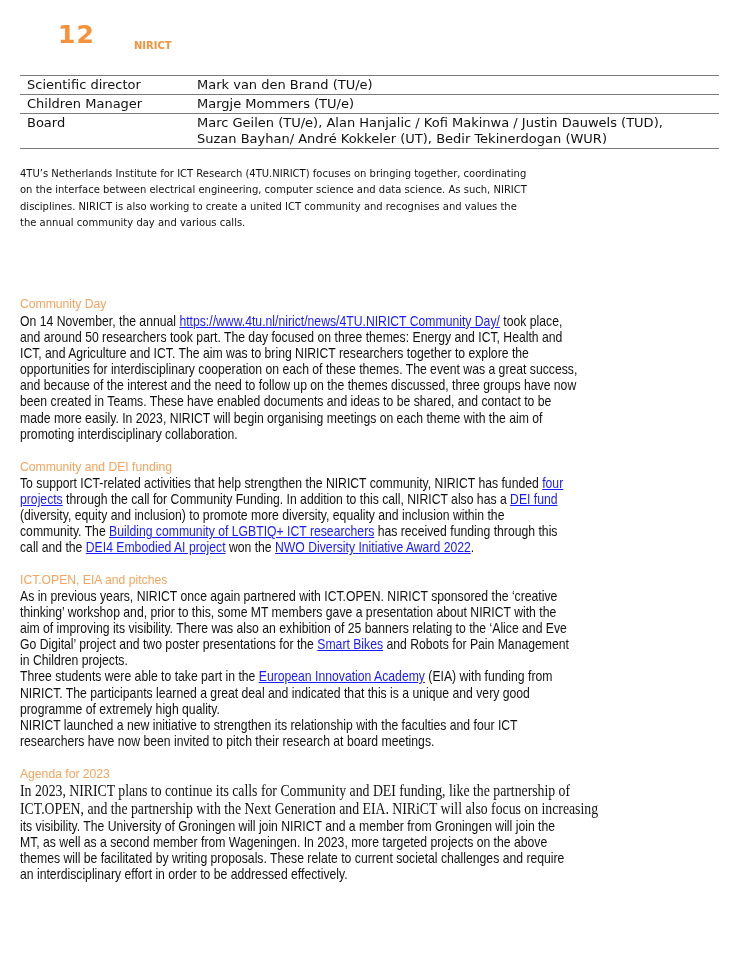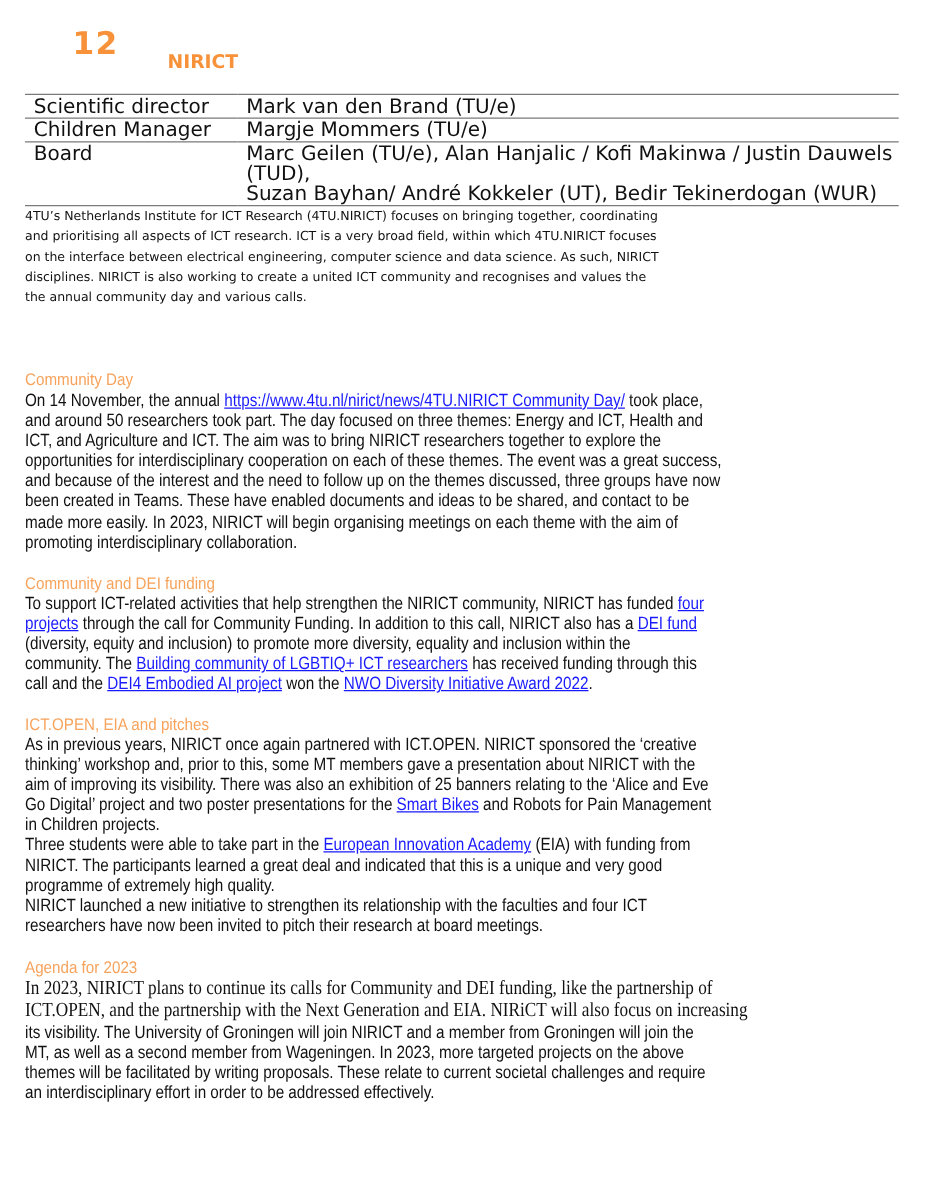--- a/index.html
+++ b/index.html
@@ -1,20 +1,20 @@
 <!DOCTYPE html>
 <html><head>
 <meta charset="utf-8">
 <style>
   html, body { margin: 0; padding: 0; background: #ffffff; }
   body { width: 740px; height: 956px; position: relative; overflow: hidden; color: #111; }
   .abs { position: absolute; }
   .chapnum { left: 58px; top: 20px; font-family: "DejaVu Sans", sans-serif; font-weight: bold; font-size: 25px; color: #f7923a; letter-spacing: 1px; }
-  .chaptitle { left: 134px; top: 40px; font-family: "DejaVu Sans", sans-serif; font-weight: bold; font-size: 15px; color: #f7923a; }
-  table.info { position: absolute; left: 20px; top: 75px; width: 699px; border-collapse: collapse; font-family: "DejaVu Sans", sans-serif; font-size: 16px; }
+  .chaptitle { left: 134px; top: 40px; font-family: "DejaVu Sans", sans-serif; font-weight: bold; font-size: 10px; color: #f7923a; }
+  table.info { position: absolute; left: 20px; top: 75px; width: 699px; border-collapse: collapse; font-family: "DejaVu Sans", sans-serif; font-size: 13px; }
   table.info td { border-top: 1px solid #7a7a7a; border-bottom: 1px solid #7a7a7a; padding: 1px 0 1px 7px; vertical-align: top; line-height: 16px; }
   table.info td.k { width: 163px; }
   .v { font-family: "DejaVu Sans", sans-serif; font-size: 10px; line-height: 16.3px; left: 20px; top: 166px; width: 710px; }
   .v div, .n div { white-space: nowrap; }
   .h { font-family: "Liberation Sans", sans-serif; font-size: 13.5px; color: #f7a35c; left: 20px; transform-origin: left top; transform: scaleX(0.9); white-space: nowrap; }
   .n { font-family: "Liberation Sans", sans-serif; font-size: 14.2px; line-height: 16.1px; left: 20px; transform-origin: left top; transform: scaleX(0.86); width: 820px; }
   .s { font-family: "Liberation Serif", serif; font-size: 16px; line-height: 18px; }
   a, .lnk { color: #1a1aff; text-decoration: underline; }
 </style>
 </head>
@@ -38,21 +38,20 @@
     <td>
       <div>Marc Geilen (TU/e), Alan Hanjalic / Kofi Makinwa / Justin Dauwels (TUD),</div>
       <div>Suzan Bayhan/ André Kokkeler (UT), Bedir Tekinerdogan (WUR)</div>
     </td>
   </tr>
 </tbody>
   </table>
 
 <div class="abs v">
   <div>4TU’s Netherlands Institute for ICT Research (4TU.NIRICT) focuses on bringing together, coordinating</div>
-  <div>and prioritising all aspects of ICT research. ICT is a very broad field, within which 4TU.NIRICT focuses</div>
   <div>on the interface between electrical engineering, computer science and data science. As such, NIRICT</div>
   <div>disciplines. NIRICT is also working to create a united ICT community and recognises and values the</div>
   <div>the annual community day and various calls.</div>
 </div>
 
 <div class="abs h" style="top:296px;">Community Day</div>
 <div class="abs n" style="top:313px;">
   <div><span>On 14 November, the annual </span><a class="lnk">https://www.4tu.nl/nirict/news/4TU.NIRICT Community Day/</a><span> took place,</span></div>
   <div>and around 50 researchers took part. The day focused on three themes: Energy and ICT, Health and</div>
   <div>ICT, and Agriculture and ICT. The aim was to bring NIRICT researchers together to explore the</div>

